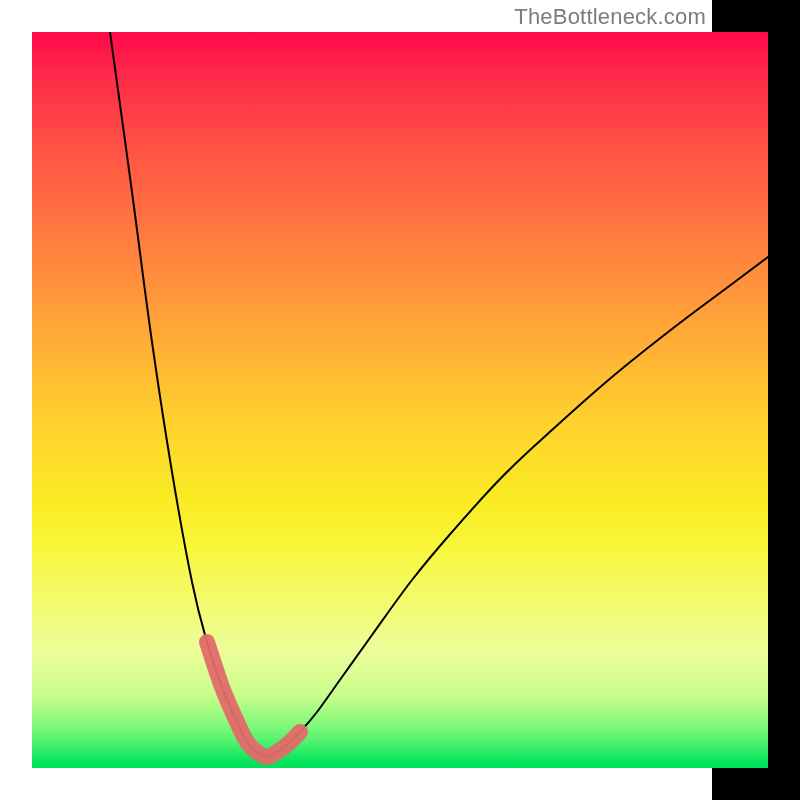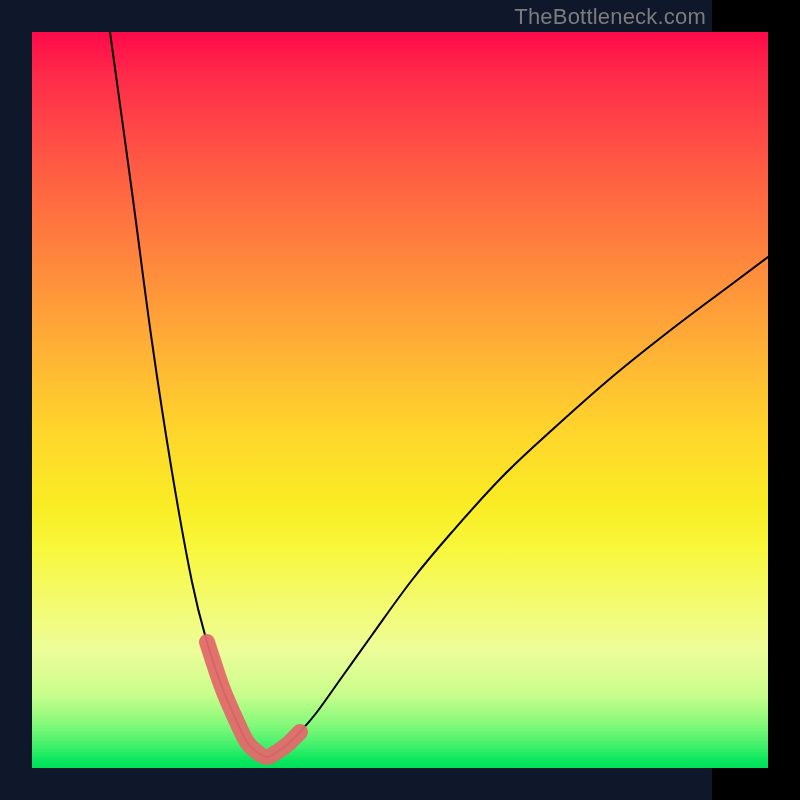--- a/index.html
+++ b/index.html
@@ -7,21 +7,21 @@
     padding: 0;
     background: #000;
     width: 800px;
     height: 800px;
     overflow: hidden;
   }
   .frame {
     position: relative;
     width: 712px;
     height: 800px;
-    background: #0f172a;
+    background: #ffffff;
   }
   .plot {
     position: absolute;
     left: 32px;
     top: 32px;
     width: 736px;
     height: 736px;
     overflow: hidden;
   }
   .gradient {

